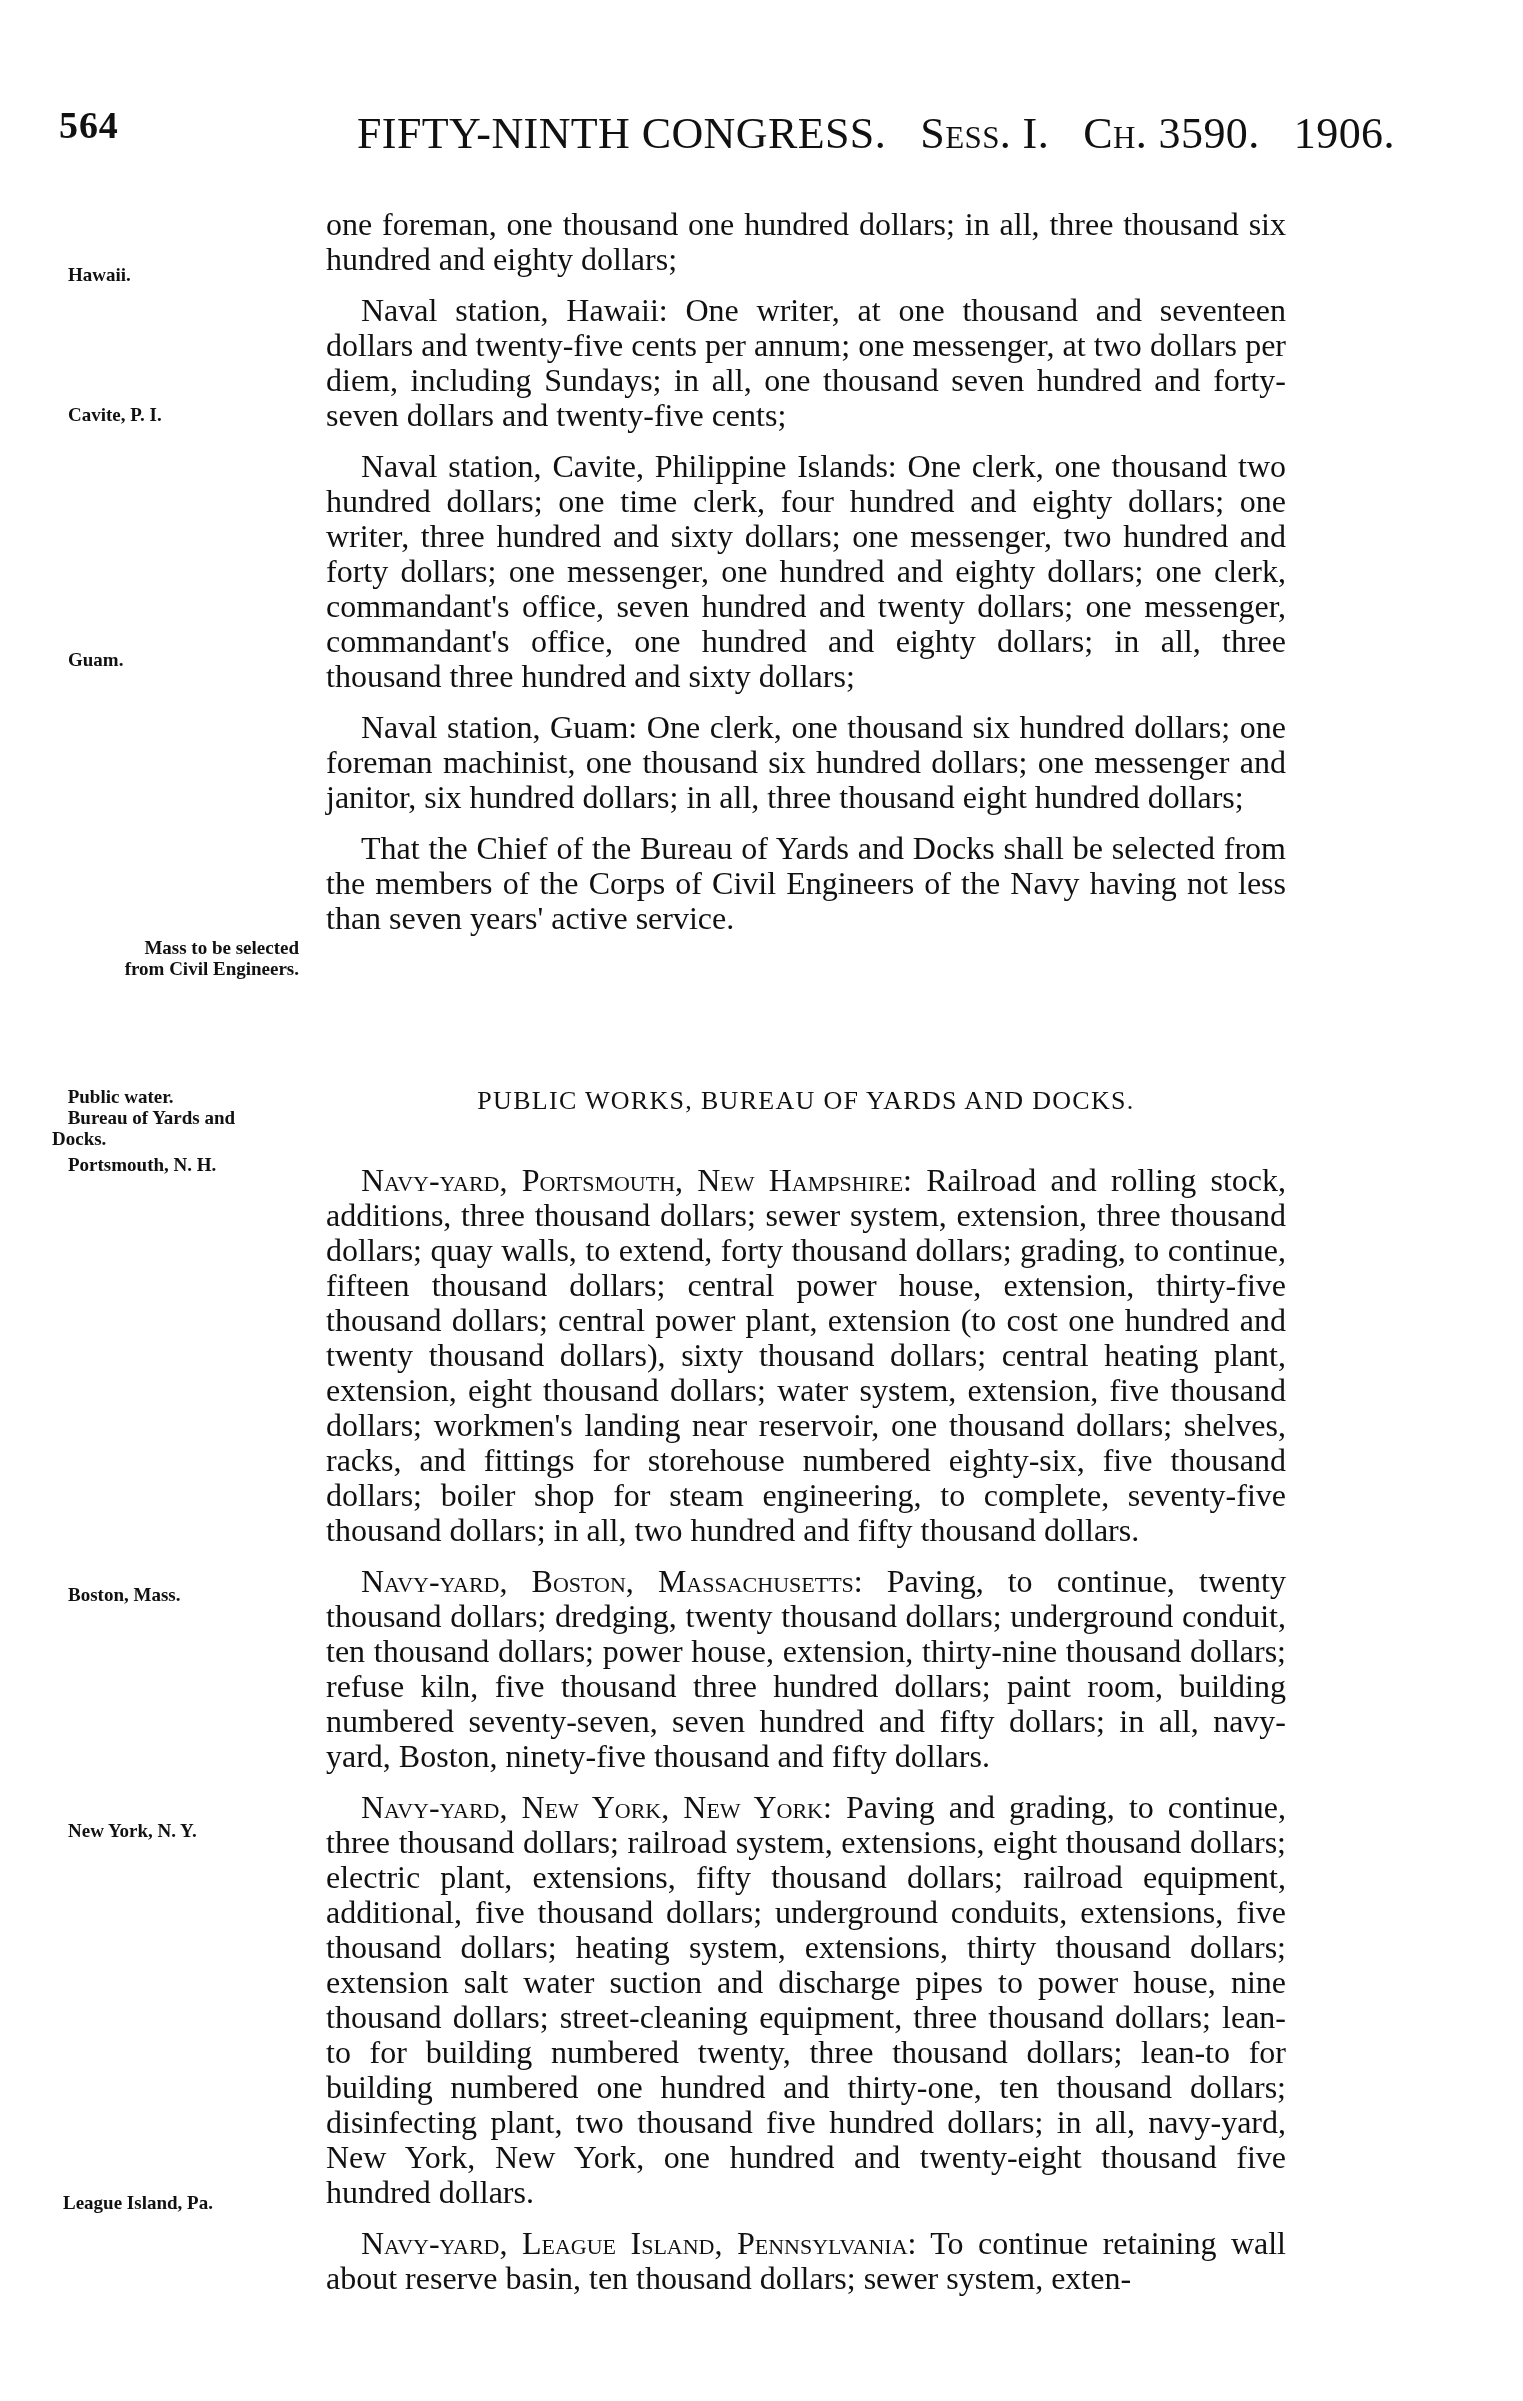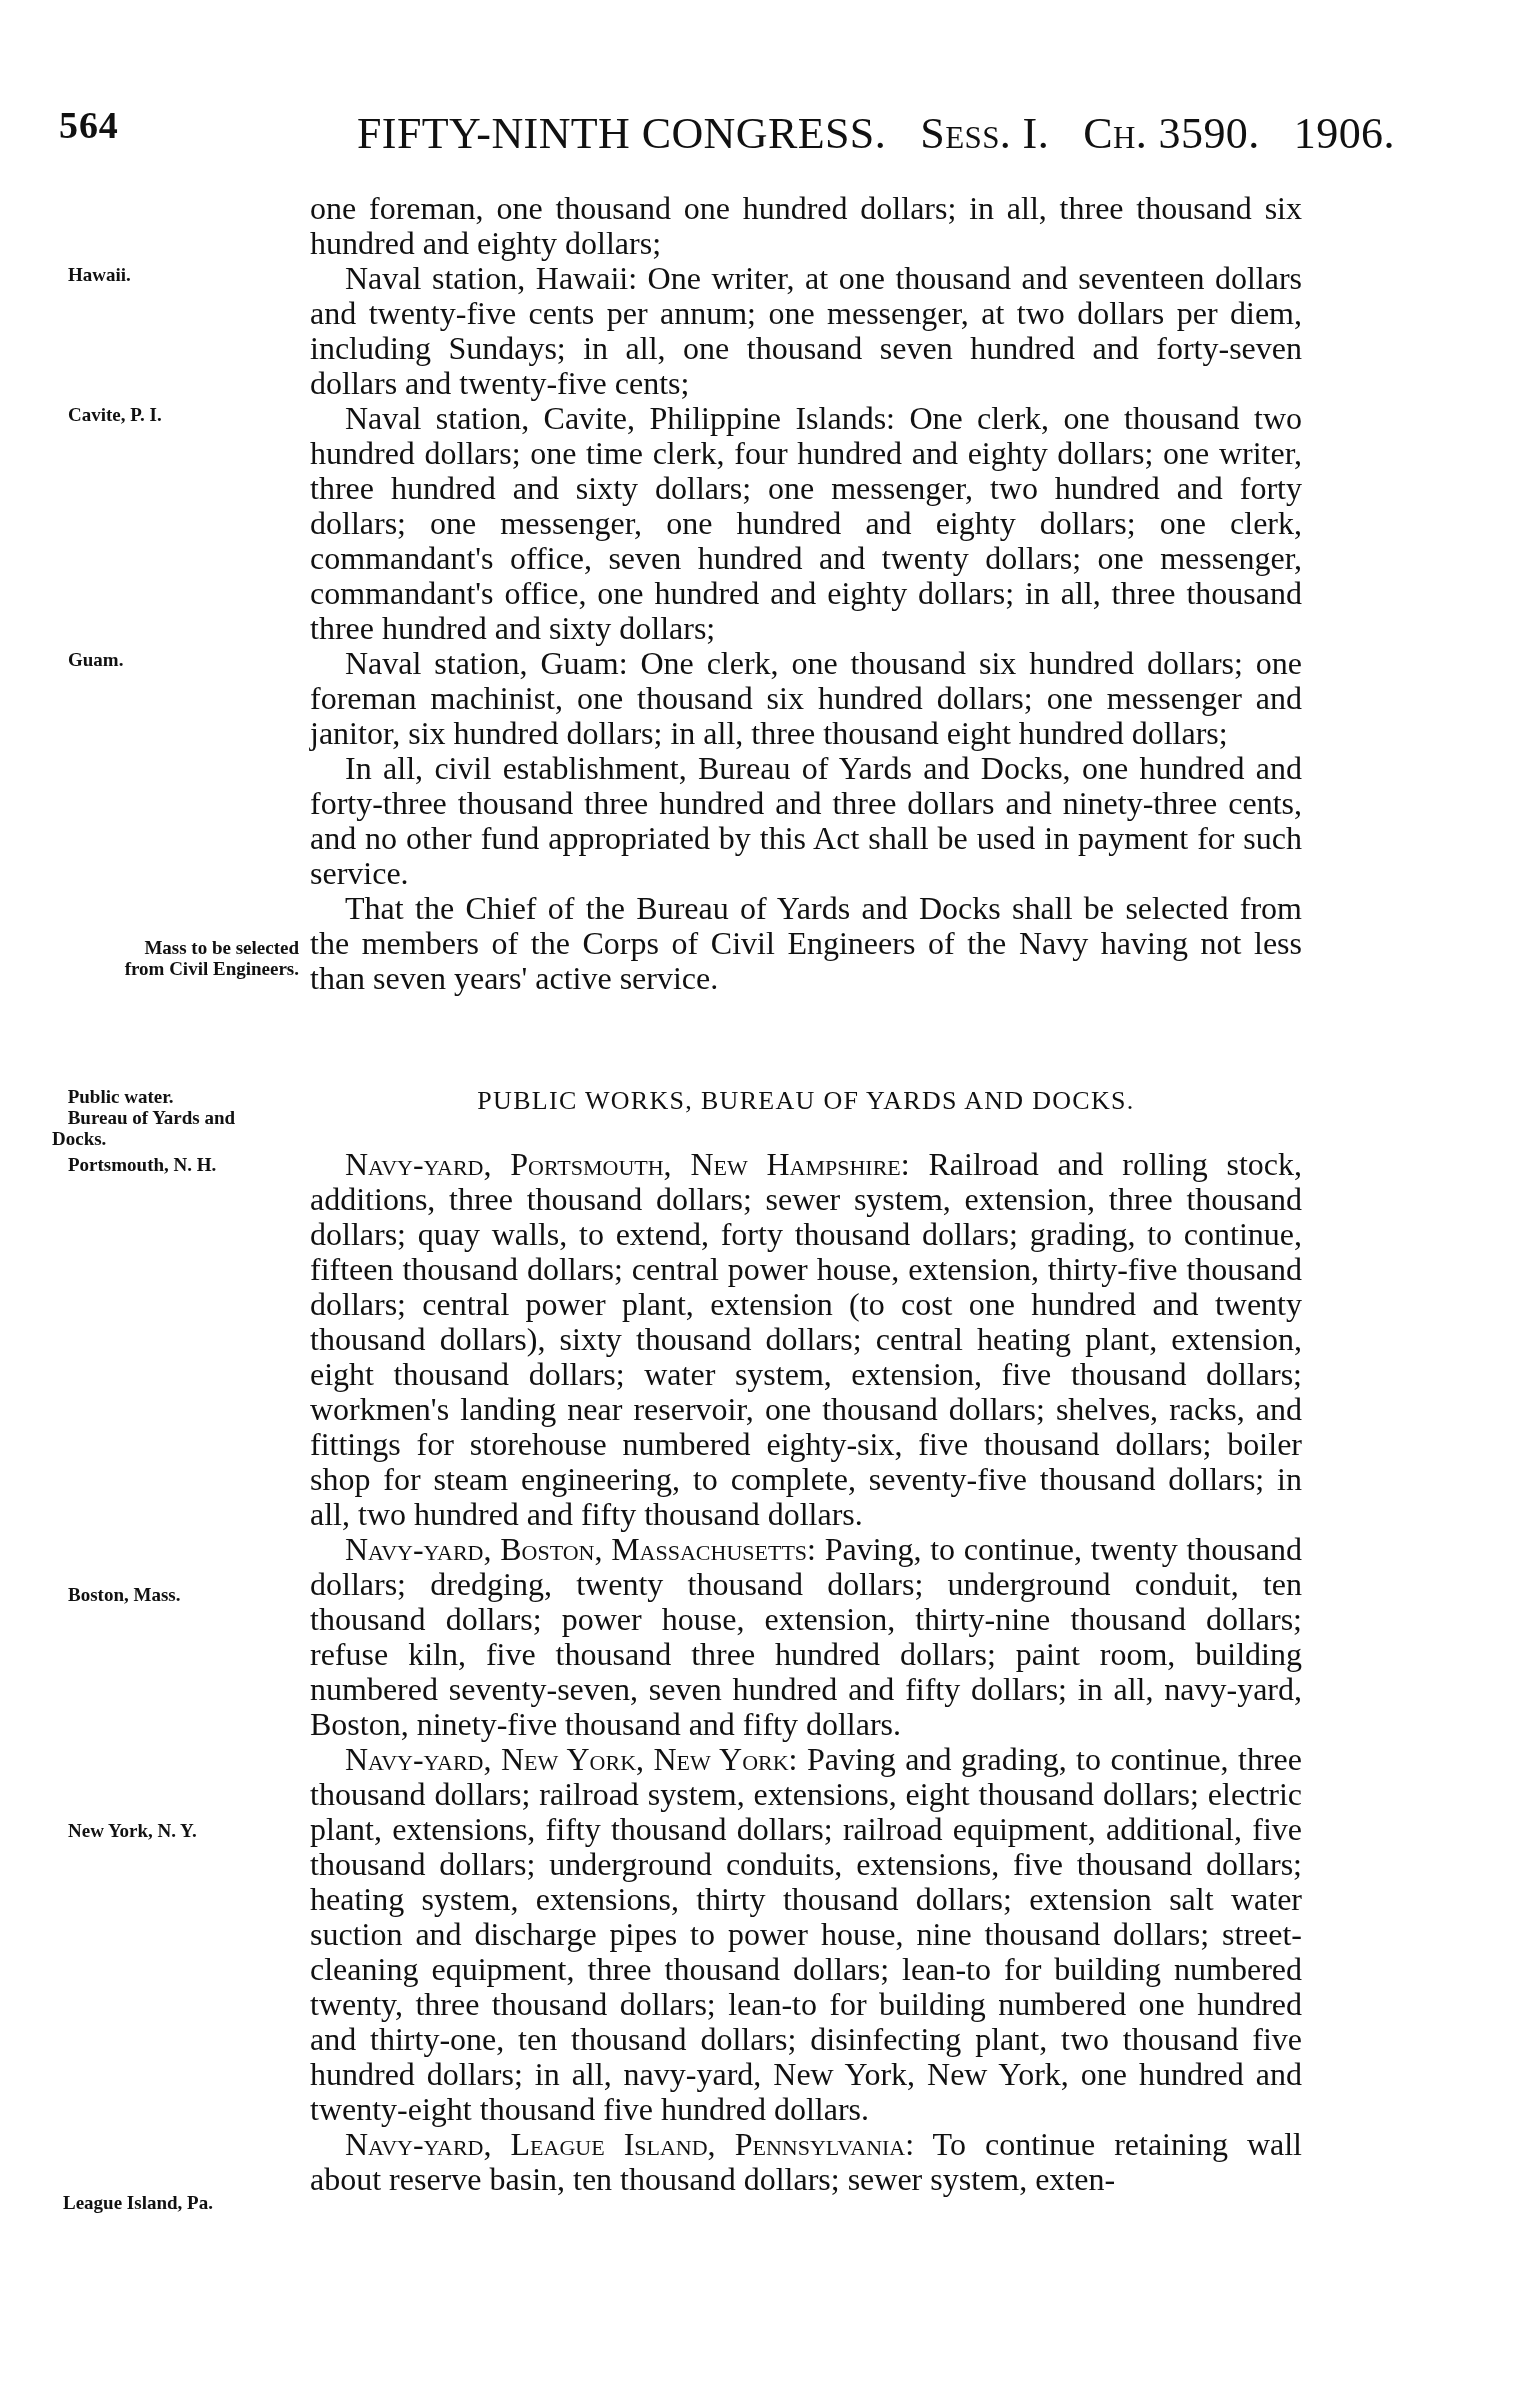--- a/index.html
+++ b/index.html
@@ -6,21 +6,21 @@
   body { width: 1524px; height: 2401px; position: relative; overflow: hidden;
          font-family: "Liberation Serif", "DejaVu Serif", serif; color: #111; }
   .page { position: absolute; left: 0; top: 0; width: 1524px; height: 2401px; }
   .running-head { position: absolute; top: 103px; left: 0; width: 1524px; height: 52px; }
   .page-number { position: absolute; left: 51px; top: 0; font-size: 38px; font-weight: bold; letter-spacing: 0.9px; margin-left: 8px; }
   .head-title { position: absolute; left: 357px; top: 5.2px; font-size: 44px; letter-spacing: 0.4px; white-space: nowrap; }
   .head-title .sc { font-variant: small-caps; }
   .margin-note { position: absolute; left: 68px; font-size: 19px; font-weight: bold; line-height: 21px; white-space: nowrap; }
   .margin-note.right { text-align: right; left: 44px; width: 255px; }
   .text-col { position: absolute; left: 310px; width: 992px; font-size: 32px; line-height: 35px; text-align: justify; }
-  .para { margin: 0; text-indent: 0; }
+  .para { margin: 16px; text-indent: 0; }
   .para.indent { text-indent: 35px; }
   .sc { font-variant: small-caps; }
   .section-heading { position: absolute; left: 310px; width: 992px; text-align: center; font-size: 26px; letter-spacing: 1.3px; top: 1086px; }
 </style>
 </head>
 <body>
 
 <div class="page">
 
   <div class="running-head">
@@ -48,21 +48,20 @@
   <div class="margin-note" style="top:1154px">Portsmouth, N. H.</div>
   <div class="margin-note" style="top:1584px">Boston, Mass.</div>
   <div class="margin-note" style="top:1820px">New York, N. Y.</div>
   <div class="margin-note" style="top:2192px; left:63px">League Island, Pa.</div>
 
   <div class="text-col" style="top:191px">
     <p class="para">one foreman, one thousand one hundred dollars; in all, three thousand six hundred and eighty dollars;</p>
     <p class="para indent">Naval station, Hawaii: One writer, at one thousand and seventeen dollars and twenty-five cents per annum; one messenger, at two dollars per diem, including Sundays; in all, one thousand seven hundred and forty-seven dollars and twenty-five cents;</p>
     <p class="para indent">Naval station, Cavite, Philippine Islands: One clerk, one thousand two hundred dollars; one time clerk, four hundred and eighty dollars; one writer, three hundred and sixty dollars; one messenger, two hundred and forty dollars; one messenger, one hundred and eighty dollars; one clerk, commandant's office, seven hundred and twenty dollars; one messenger, commandant's office, one hundred and eighty dollars; in all, three thousand three hundred and sixty dollars;</p>
     <p class="para indent">Naval station, Guam: One clerk, one thousand six hundred dollars; one foreman machinist, one thousand six hundred dollars; one messenger and janitor, six hundred dollars; in all, three thousand eight hundred dollars;</p>
-    <p class="para indent">In all, civil establishment, Bureau of Yards and Docks, one hundred and forty-three thousand three hundred and three dollars and ninety-three cents, and no other fund appropriated by this Act shall be used in payment for such service.</p>
     <p class="para indent">That the Chief of the Bureau of Yards and Docks shall be selected from the members of the Corps of Civil Engineers of the Navy having not less than seven years' active service.</p>
   </div>
 
   <div class="section-heading">PUBLIC WORKS, BUREAU OF YARDS AND DOCKS.</div>
 
   <div class="text-col" style="top:1147px">
     <p class="para indent"><span class="sc">Navy-yard, Portsmouth, New Hampshire:</span><span> Railroad and rolling stock, additions, three thousand dollars; sewer system, extension, three thousand dollars; quay walls, to extend, forty thousand dollars; grading, to continue, fifteen thousand dollars; central power house, extension, thirty-five thousand dollars; central power plant, extension (to cost one hundred and twenty thousand dollars), sixty thousand dollars; central heating plant, extension, eight thousand dollars; water system, extension, five thousand dollars; workmen's landing near reservoir, one thousand dollars; shelves, racks, and fittings for storehouse numbered eighty-six, five thousand dollars; boiler shop for steam engineering, to complete, seventy-five thousand dollars; in all, two hundred and fifty thousand dollars.</span></p>
     <p class="para indent"><span class="sc">Navy-yard, Boston, Massachusetts:</span><span> Paving, to continue, twenty thousand dollars; dredging, twenty thousand dollars; underground conduit, ten thousand dollars; power house, extension, thirty-nine thousand dollars; refuse kiln, five thousand three hundred dollars; paint room, building numbered seventy-seven, seven hundred and fifty dollars; in all, navy-yard, Boston, ninety-five thousand and fifty dollars.</span></p>
     <p class="para indent"><span class="sc">Navy-yard, New York, New York:</span><span> Paving and grading, to continue, three thousand dollars; railroad system, extensions, eight thousand dollars; electric plant, extensions, fifty thousand dollars; railroad equipment, additional, five thousand dollars; underground conduits, extensions, five thousand dollars; heating system, extensions, thirty thousand dollars; extension salt water suction and discharge pipes to power house, nine thousand dollars; street-cleaning equipment, three thousand dollars; lean-to for building numbered twenty, three thousand dollars; lean-to for building numbered one hundred and thirty-one, ten thousand dollars; disinfecting plant, two thousand five hundred dollars; in all, navy-yard, New York, New York, one hundred and twenty-eight thousand five hundred dollars.</span></p>
     <p class="para indent"><span class="sc">Navy-yard, League Island, Pennsylvania:</span><span> To continue retaining wall about reserve basin, ten thousand dollars; sewer system, exten-</span></p>

